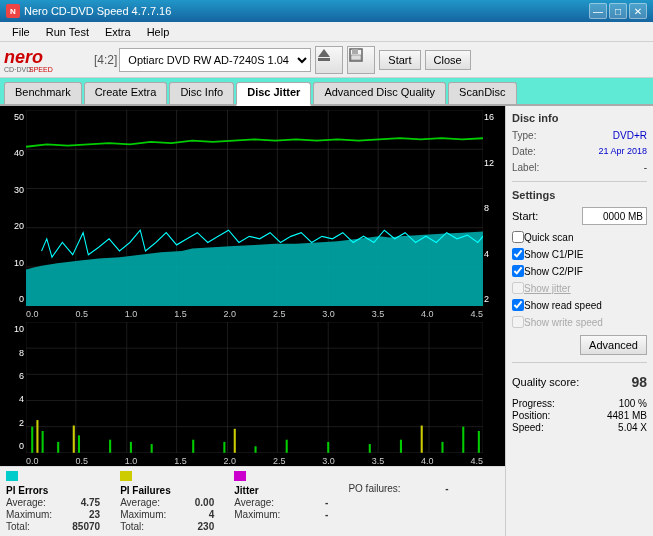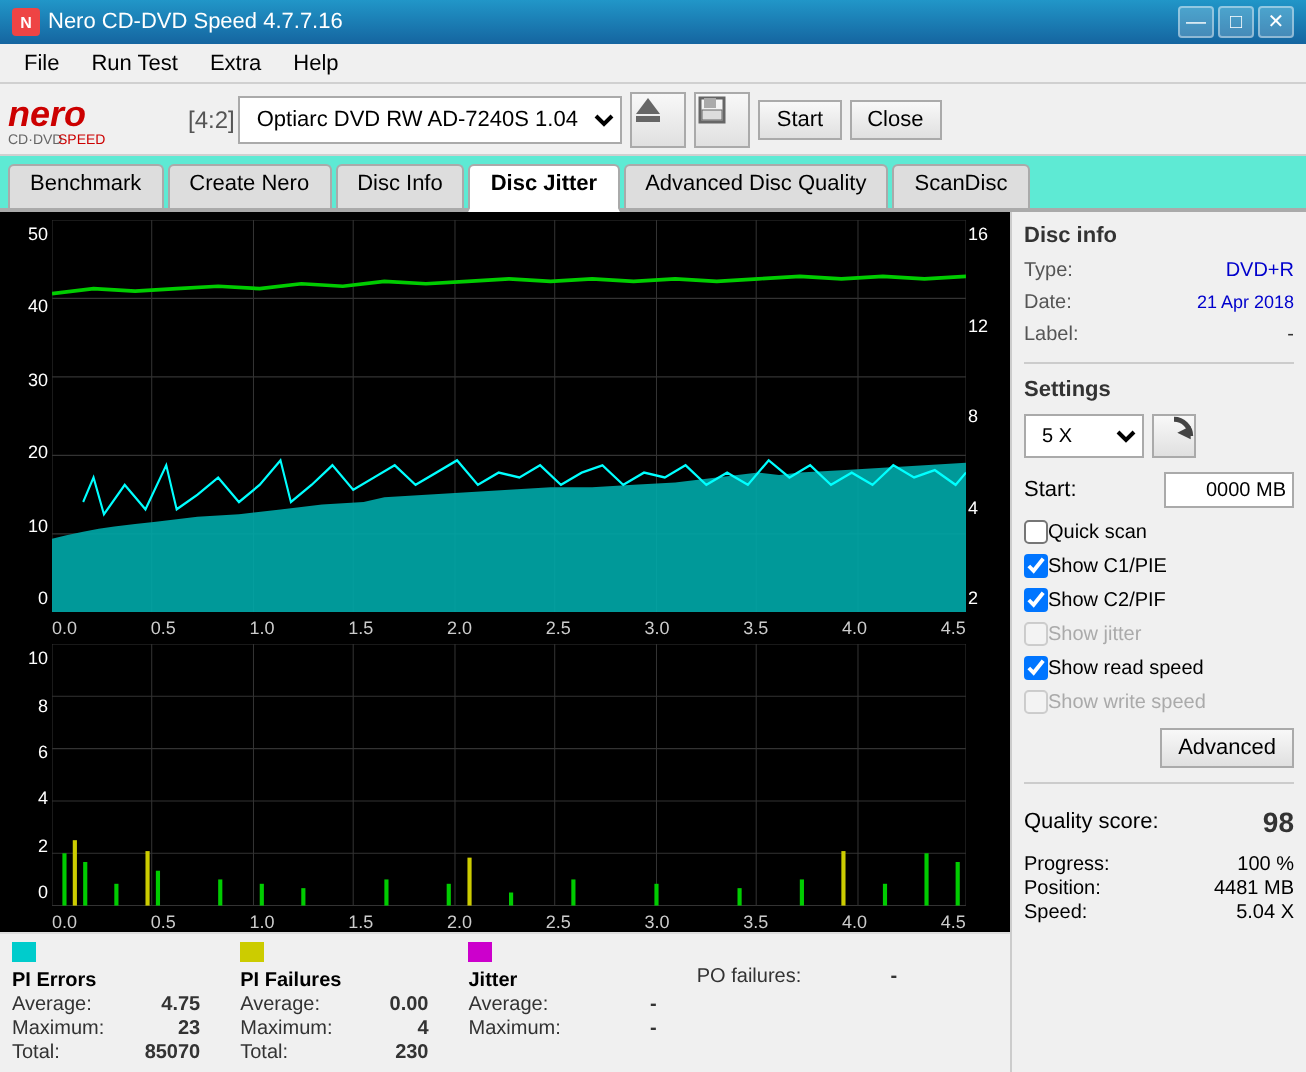--- a/index.html
+++ b/index.html
@@ -212,21 +212,21 @@
         <rect x="4" y="2" width="6" height="5" fill="#aaa"></rect>
         <rect x="3" y="8" width="10" height="5" fill="#ddd" stroke="#666" stroke-width="0.5"></rect>
       </svg>
   </div>
   <div class="toolbar-btn">Start</div>
   <div class="toolbar-btn">Close</div>
 </div>
 
 <div class="tab-bar">
   <div class="tab">Benchmark</div>
-  <div class="tab">Create Nero</div>
+  <div class="tab">Create Extra</div>
   <div class="tab">Disc Info</div>
   <div class="tab active">Disc Jitter</div>
   <div class="tab">Advanced Disc Quality</div>
   <div class="tab">ScanDisc</div>
 </div>
 
 <div class="main-content">
 
   <div style="flex:1; display:flex; flex-direction:column; background:#000; overflow:hidden;">
     <div style="flex:1; display:flex; flex-direction:column; padding:4px 4px 0 4px; gap:3px;">
@@ -434,56 +434,41 @@
       <span class="info-value" style="font-size:9px;">21 Apr 2018</span>
     </div>
     <div class="info-row">
       <span class="info-label">Label:</span>
       <span class="info-value normal">-</span>
     </div>
 
     <div class="divider"></div>
 
     <div class="section-title">Settings</div>
-    <div class="settings-row">
-      <select class="settings-select">
-        <option>5 X</option>
-        <option>1 X</option>
-        <option>2 X</option>
-        <option>4 X</option>
-        <option>8 X</option>
-      </select>
-      <div class="icon-btn" style="width:22px;height:22px;">
-        <svg width="12" height="12" viewBox="0 0 12 12">
-            <path d="M6,1 A5,5 0 0,1 11,6" stroke="#444" stroke-width="1.5" fill="none"></path>
-            <polygon points="11,3 11,7 7,5" fill="#444"></polygon>
-          </svg>
-      </div>
-    </div>
 
     <div class="field-row">
       <span>Start:</span>
       <input class="field-input" type="text" value="0000 MB" style="">
     </div>
 
     <div class="checkbox-row">
       <input type="checkbox" style="">
       <label>Quick scan</label>
     </div>
     <div class="checkbox-row">
       <input type="checkbox" checked="" style="">
       <label>Show C1/PIE</label>
     </div>
     <div class="checkbox-row">
       <input type="checkbox" checked="" style="">
       <label>Show C2/PIF</label>
     </div>
     <div class="checkbox-row">
       <input type="checkbox" disabled="" style="">
-      <label style="color:#aaa;">Show jitter</label>
+      <label style="color:#aaa;text-decoration:underline;">Show jitter</label>
     </div>
     <div class="checkbox-row">
       <input type="checkbox" checked="" style="">
       <label>Show read speed</label>
     </div>
     <div class="checkbox-row">
       <input type="checkbox" disabled="" style="">
       <label style="color:#aaa;">Show write speed</label>
     </div>
 

